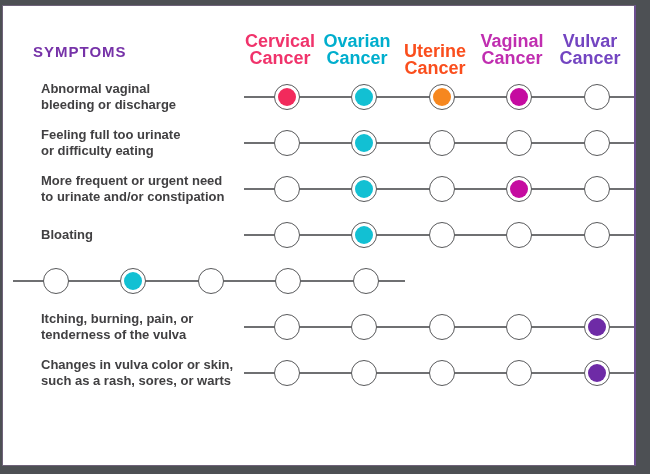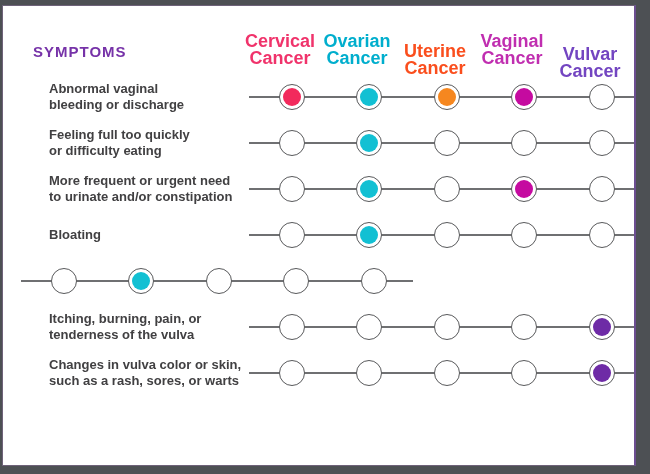--- a/index.html
+++ b/index.html
@@ -49,21 +49,21 @@
     transform: translateX(-50%);
     text-align: center;
     font-size: 18px;
     line-height: 17px;
     font-weight: 700;
     white-space: nowrap;
   }
   .col-head span { display: block; }
   .rows {
     position: absolute;
-    left: 16px;
+    left: 8px;
     top: 68px;
     right: 0;
   }
   .row {
     height: 46px;
     display: flex;
     align-items: center;
   }
   .row-label {
     width: 202px;
@@ -135,21 +135,21 @@
         <span>Cancer</span>
       </div>
       <div class="col-head p2" style="color: rgb(250, 78, 29); margin-top: 10px;">
         <span>Uterine</span>
         <span>Cancer</span>
       </div>
       <div class="col-head p3" style="color: rgb(192, 46, 176);">
         <span>Vaginal</span>
         <span>Cancer</span>
       </div>
-      <div class="col-head p4" style="color: rgb(115, 69, 193); margin-top: 13px;">
+      <div class="col-head p4" style="color: rgb(115, 69, 193);">
         <span>Vulvar</span>
         <span>Cancer</span>
       </div>
     </div>
 
     <div class="rows">
 
       <div class="row">
         <div class="row-label">
           <span class="lbl-line">Abnormal vaginal</span>
@@ -160,21 +160,21 @@
           <span class="dot p0 filled" style="--fill: #f22a5c;"></span>
           <span class="dot p1 filled" style="--fill: #12c0d3;"></span>
           <span class="dot p2 filled" style="--fill: #f6871f;"></span>
           <span class="dot p3 filled" style="--fill: #c50ba0;"></span>
           <span class="dot p4"></span>
         </div>
       </div>
 
       <div class="row">
         <div class="row-label">
-          <span class="lbl-line">Feeling full too quickly</span>
+          <span class="lbl-line">Feeling full too urinate</span>
           <span class="lbl-line">or difficulty eating</span>
         </div>
         <div class="row-track">
           <span class="track-line"></span>
           <span class="dot p0"></span>
           <span class="dot p1 filled" style="--fill: #12c0d3;"></span>
           <span class="dot p2"></span>
           <span class="dot p3"></span>
           <span class="dot p4"></span>
         </div>

